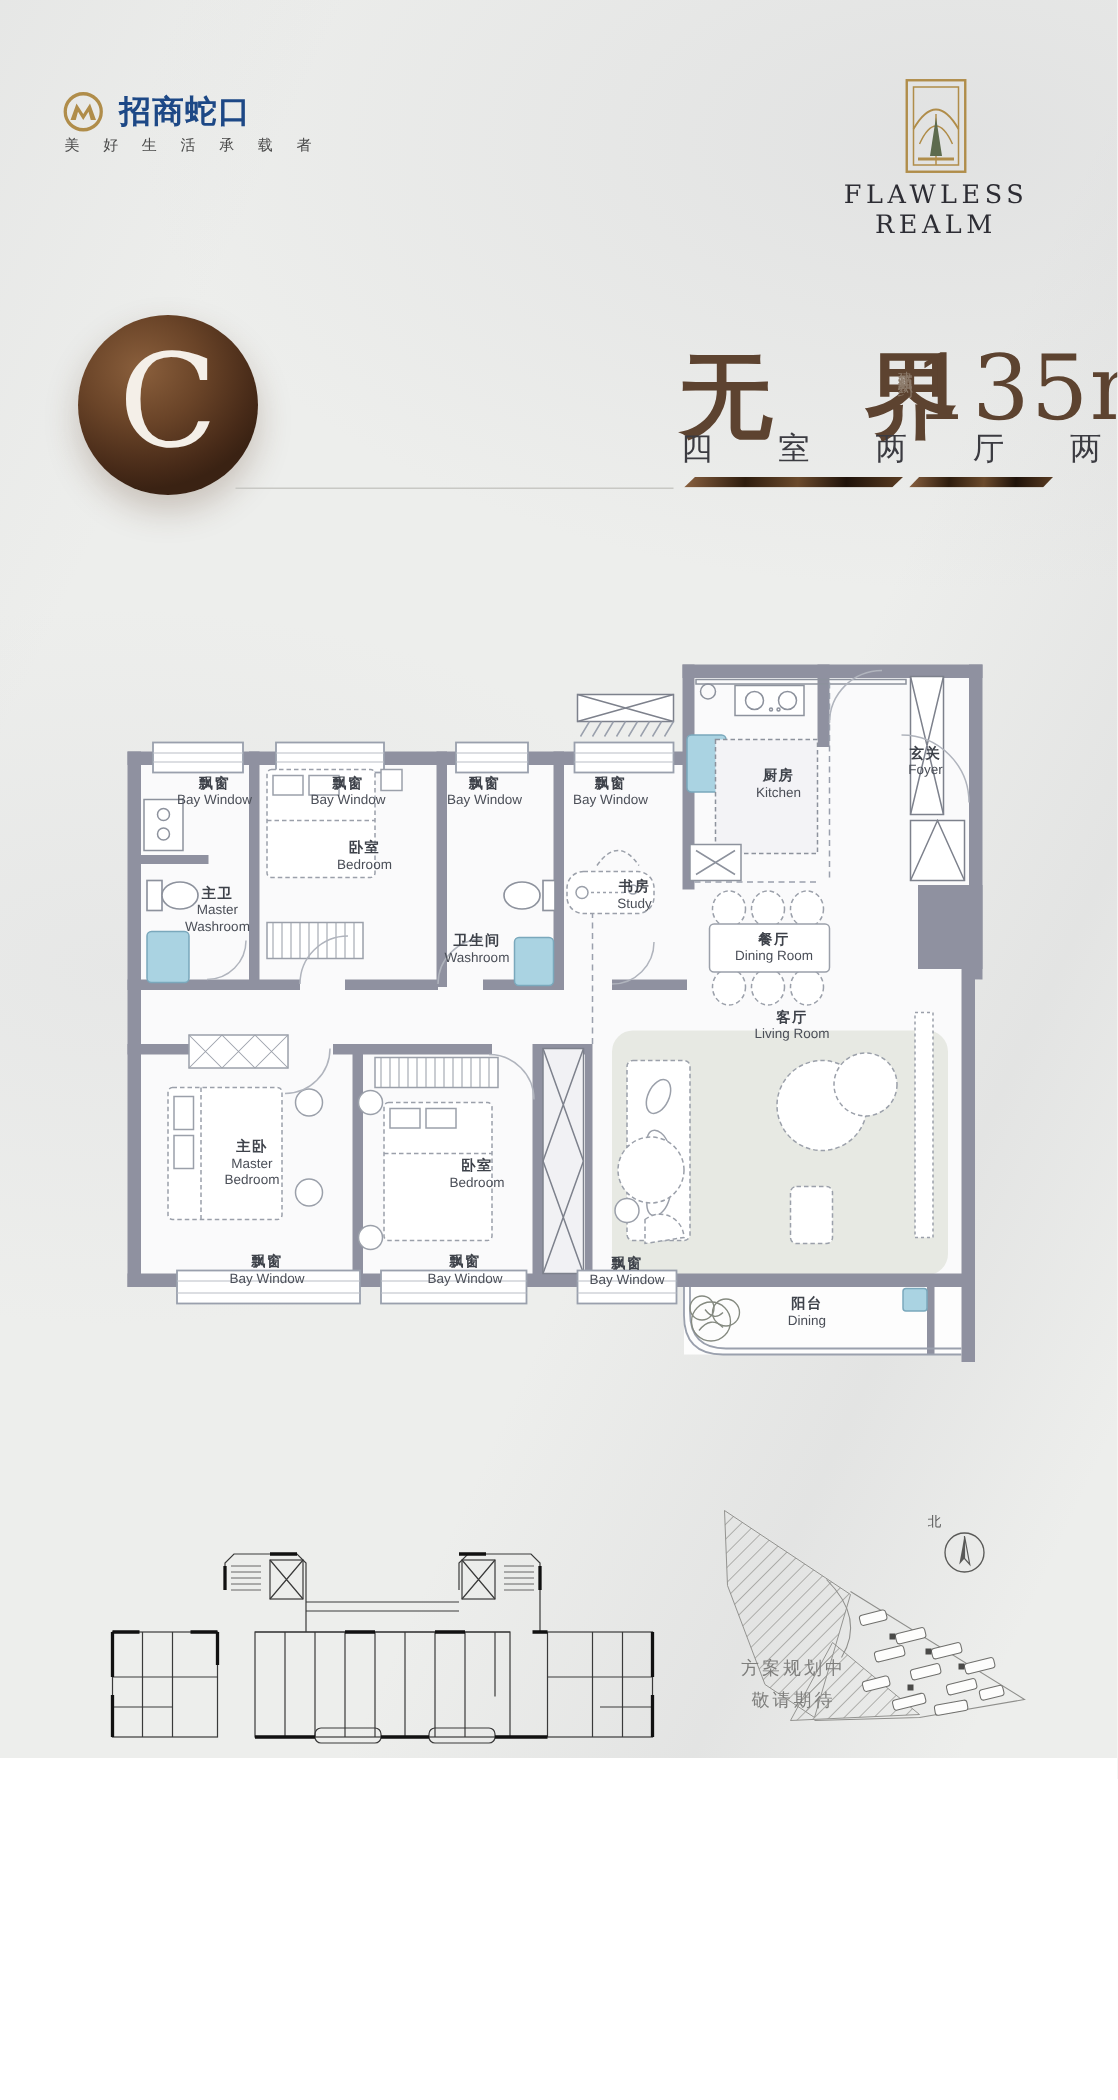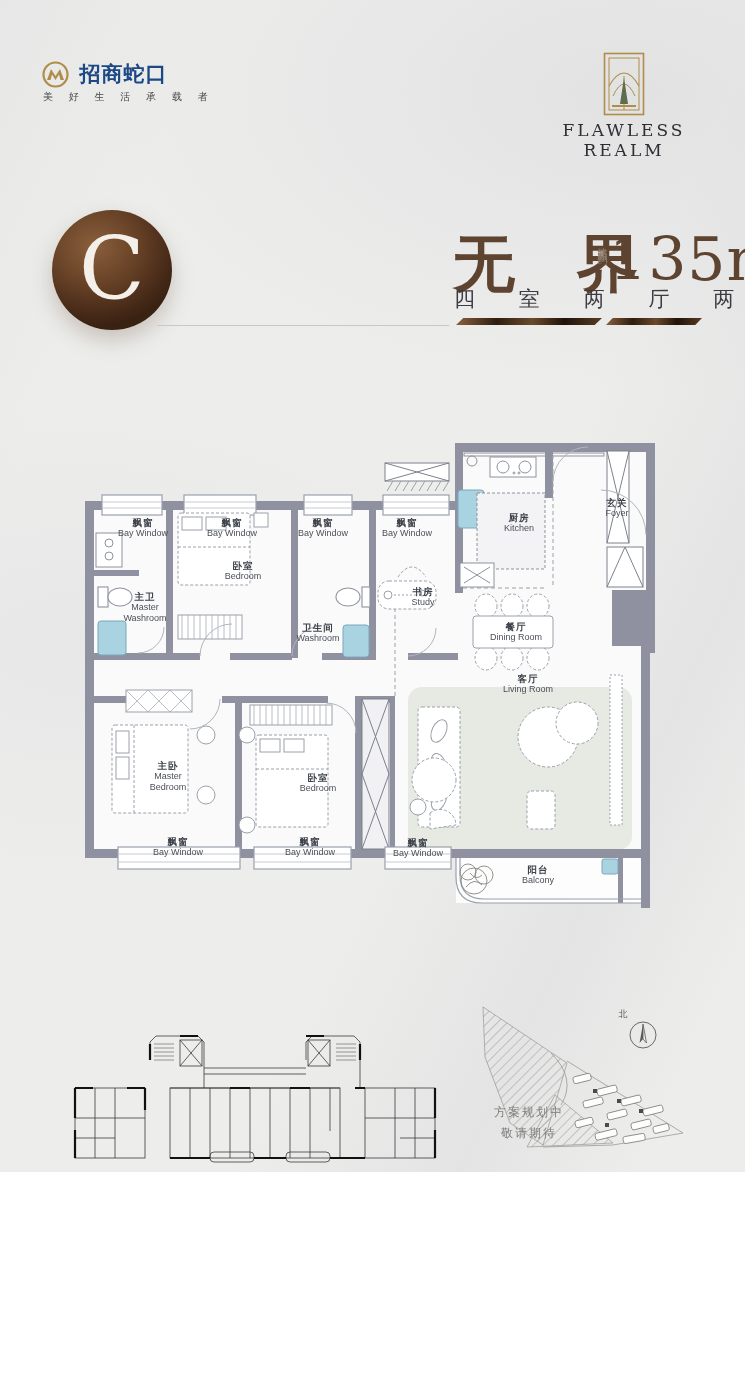--- a/index.html
+++ b/index.html
@@ -350,21 +350,21 @@
     <div class="rlabel" style="left:310px;top:847px">
         <span class="zh">飘窗</span>
         <span class="en">Bay Window</span>
       </div>
     <div class="rlabel" style="left:418px;top:848px">
         <span class="zh">飘窗</span>
         <span class="en">Bay Window</span>
       </div>
     <div class="rlabel" style="left:538px;top:875px">
         <span class="zh">阳台</span>
-        <span class="en">Balcony</span>
+        <span class="en">Dining</span>
       </div>
   </div>
 
   <svg class="abs" style="left:70px;top:1030px" width="370" height="135" viewBox="0 0 370 135">
     <g fill="none" stroke="#3a3a3a" stroke-width="0.8">
       <rect x="5" y="58" width="70" height="70"></rect>
       <path d="M25,58 v70 M45,58 v70 M5,88 h70 M5,108 h40"></path>
       <path d="M80,30 L80,12 L86,6 L128,6 L134,12 L134,58"></path>
       <rect x="110" y="10" width="22" height="26"></rect>
       <path d="M110,10 L132,36 M132,10 L110,36"></path>

